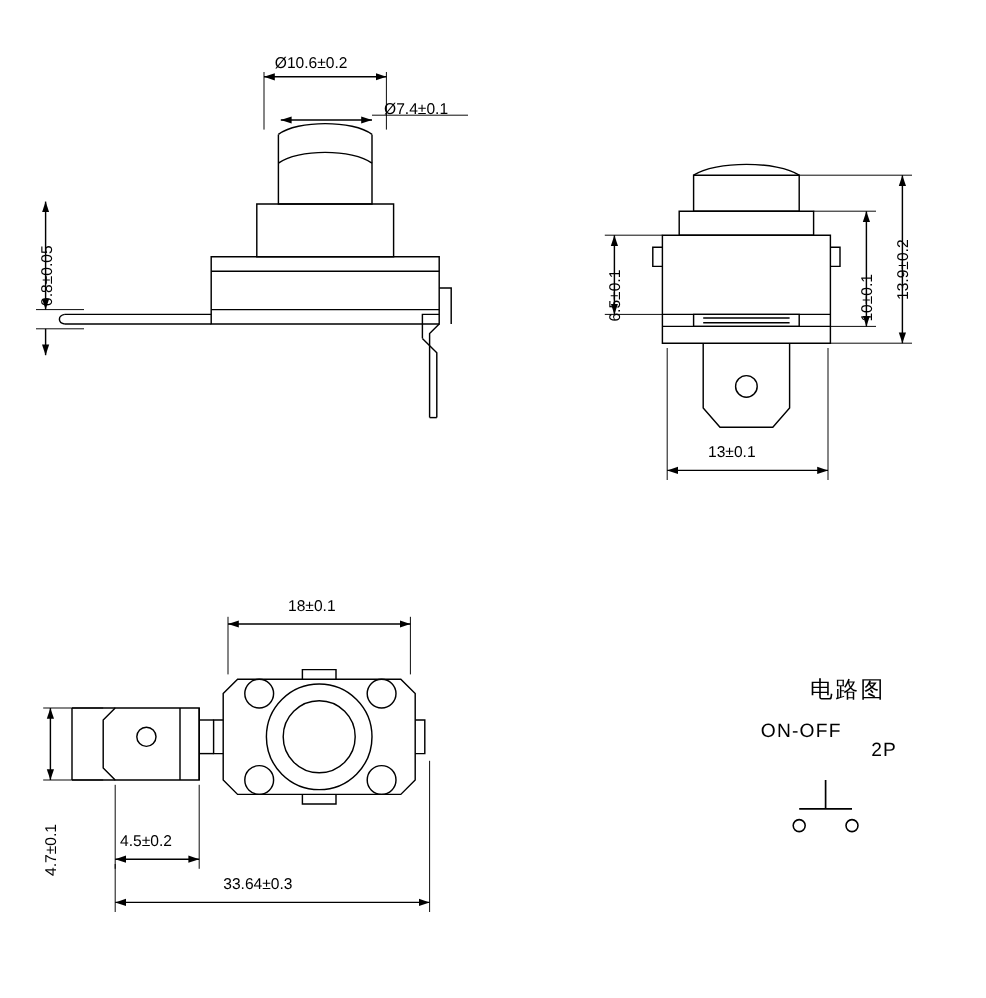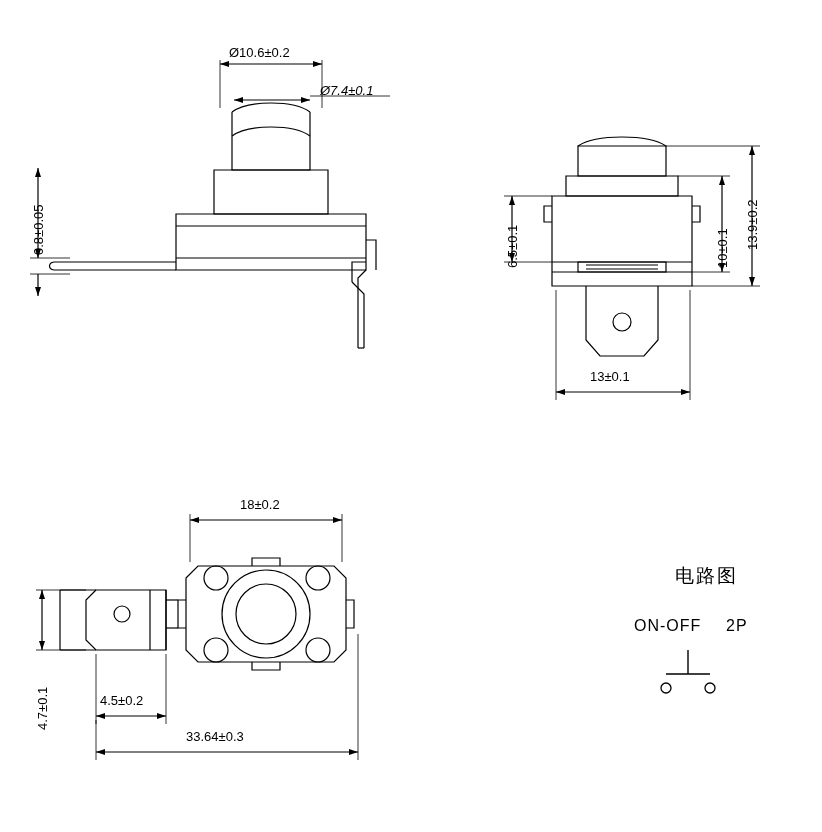--- a/index.html
+++ b/index.html
@@ -178,30 +178,30 @@
       <path d="M358,634 L358,760" stroke-width="0.8"></path>
 
       <path d="M666,674 L710,674" stroke-width="1.4"></path>
       <path d="M688,674 L688,650" stroke-width="1.4"></path>
       <circle cx="666" cy="688" r="5" stroke-width="1.3"></circle>
       <circle cx="710" cy="688" r="5" stroke-width="1.3"></circle>
     </g>
   </svg>
 
   <div class="lbl" style="left:229px; top:46px;">Ø10.6±0.2</div>
-  <div class="lbl" style="left:320px; top:84px;font-style:italic;">Ø7.4±0.1</div>
+  <div class="lbl" style="left:320px; top:84px;">Ø7.4±0.1</div>
   <div class="lbl vert" style="left:32px; top:255px;">0.8±0.05</div>
 
   <div class="lbl vert" style="left:506px; top:268px;">6.5±0.1</div>
   <div class="lbl vert" style="left:716px; top:268px;">10±0.1</div>
   <div class="lbl vert" style="left:746px; top:250px;">13.9±0.2</div>
   <div class="lbl" style="left:590px; top:370px;">13±0.1</div>
 
-  <div class="lbl" style="left:240px; top:498px;">18±0.2</div>
+  <div class="lbl" style="left:240px; top:498px;">18±0.1</div>
   <div class="lbl vert" style="left:36px; top:730px;">4.7±0.1</div>
   <div class="lbl" style="left:100px; top:694px;">4.5±0.2</div>
   <div class="lbl" style="left:186px; top:730px;">33.64±0.3</div>
 
   <div class="lbl cjk" style="left:652px; top:566px;margin-left:23px;">电路图</div>
-  <div class="lbl circ-lbl" style="left:634px; top:618px;text-align:center;">ON-OFF</div>
+  <div class="lbl circ-lbl" style="left:634px; top:602px;text-align:center;">ON-OFF</div>
   <div class="lbl circ-lbl" style="left:726px; top:618px;">2P</div>
 
 </div>
 
 </body></html>

